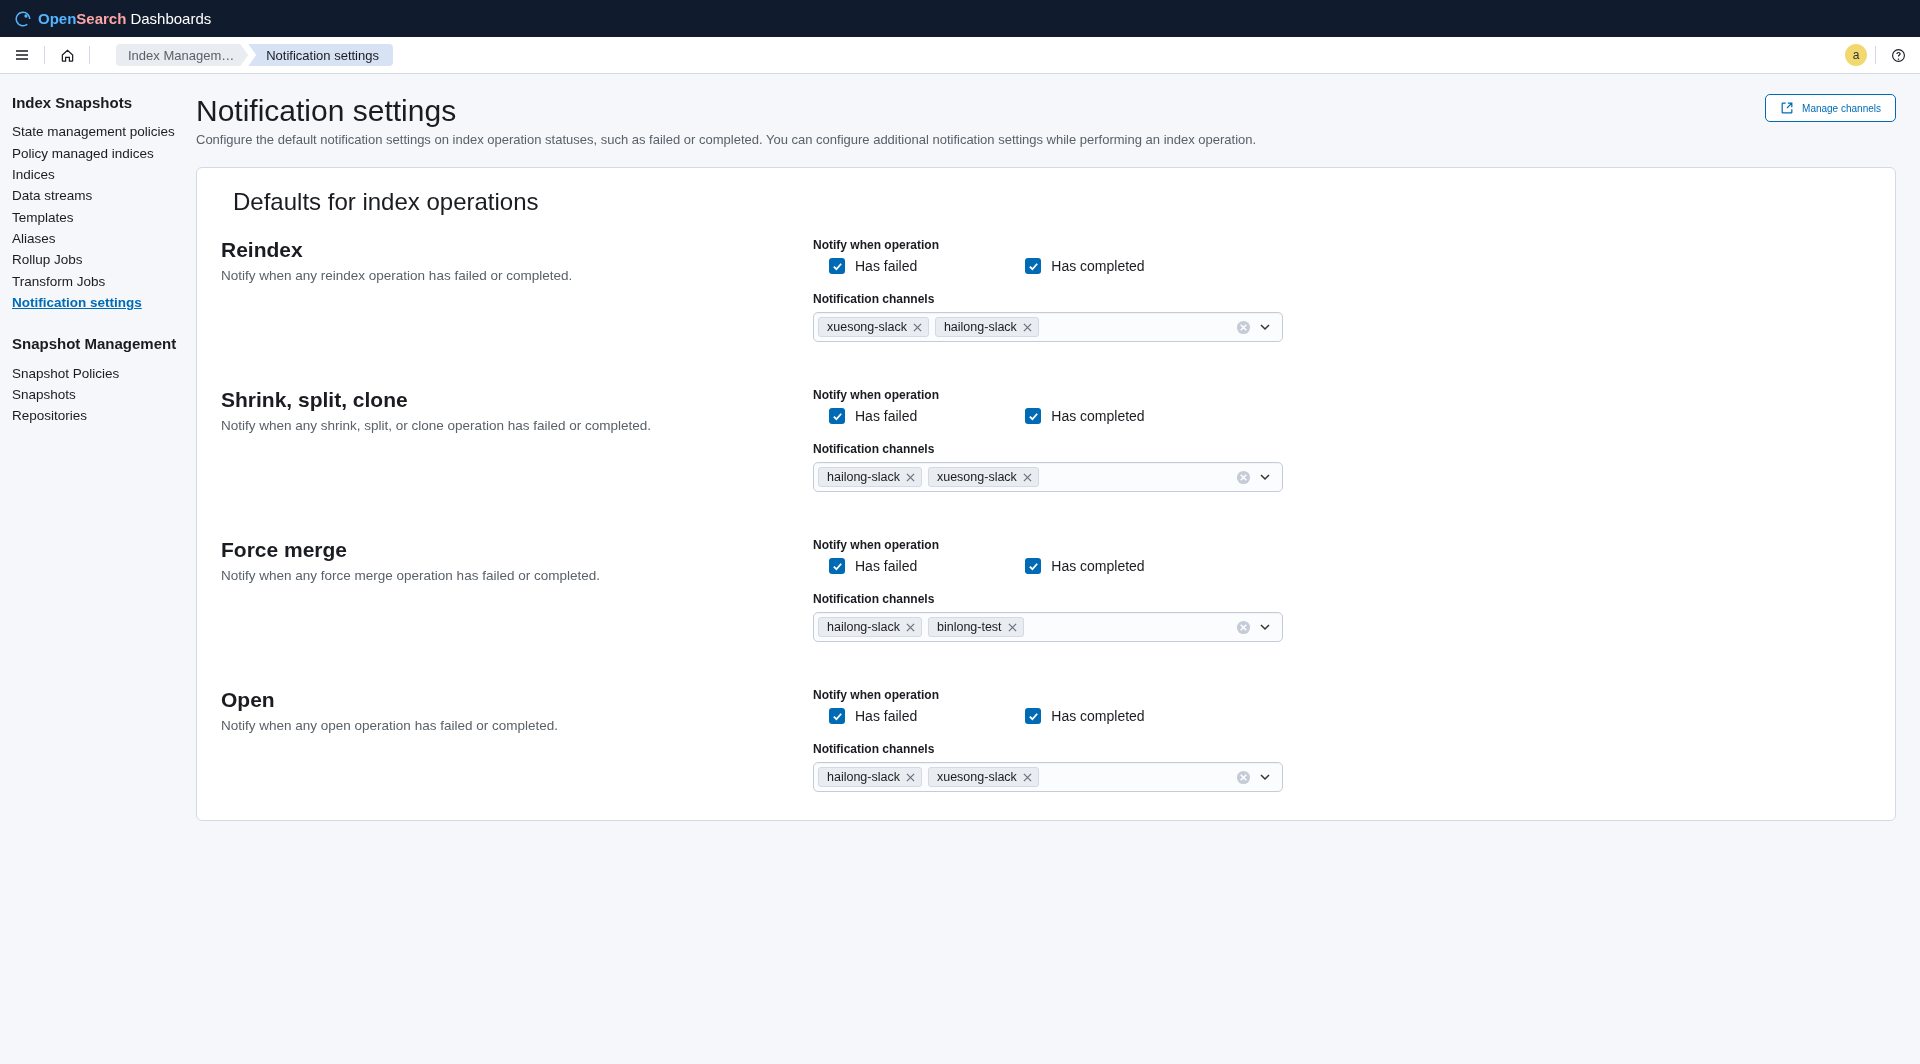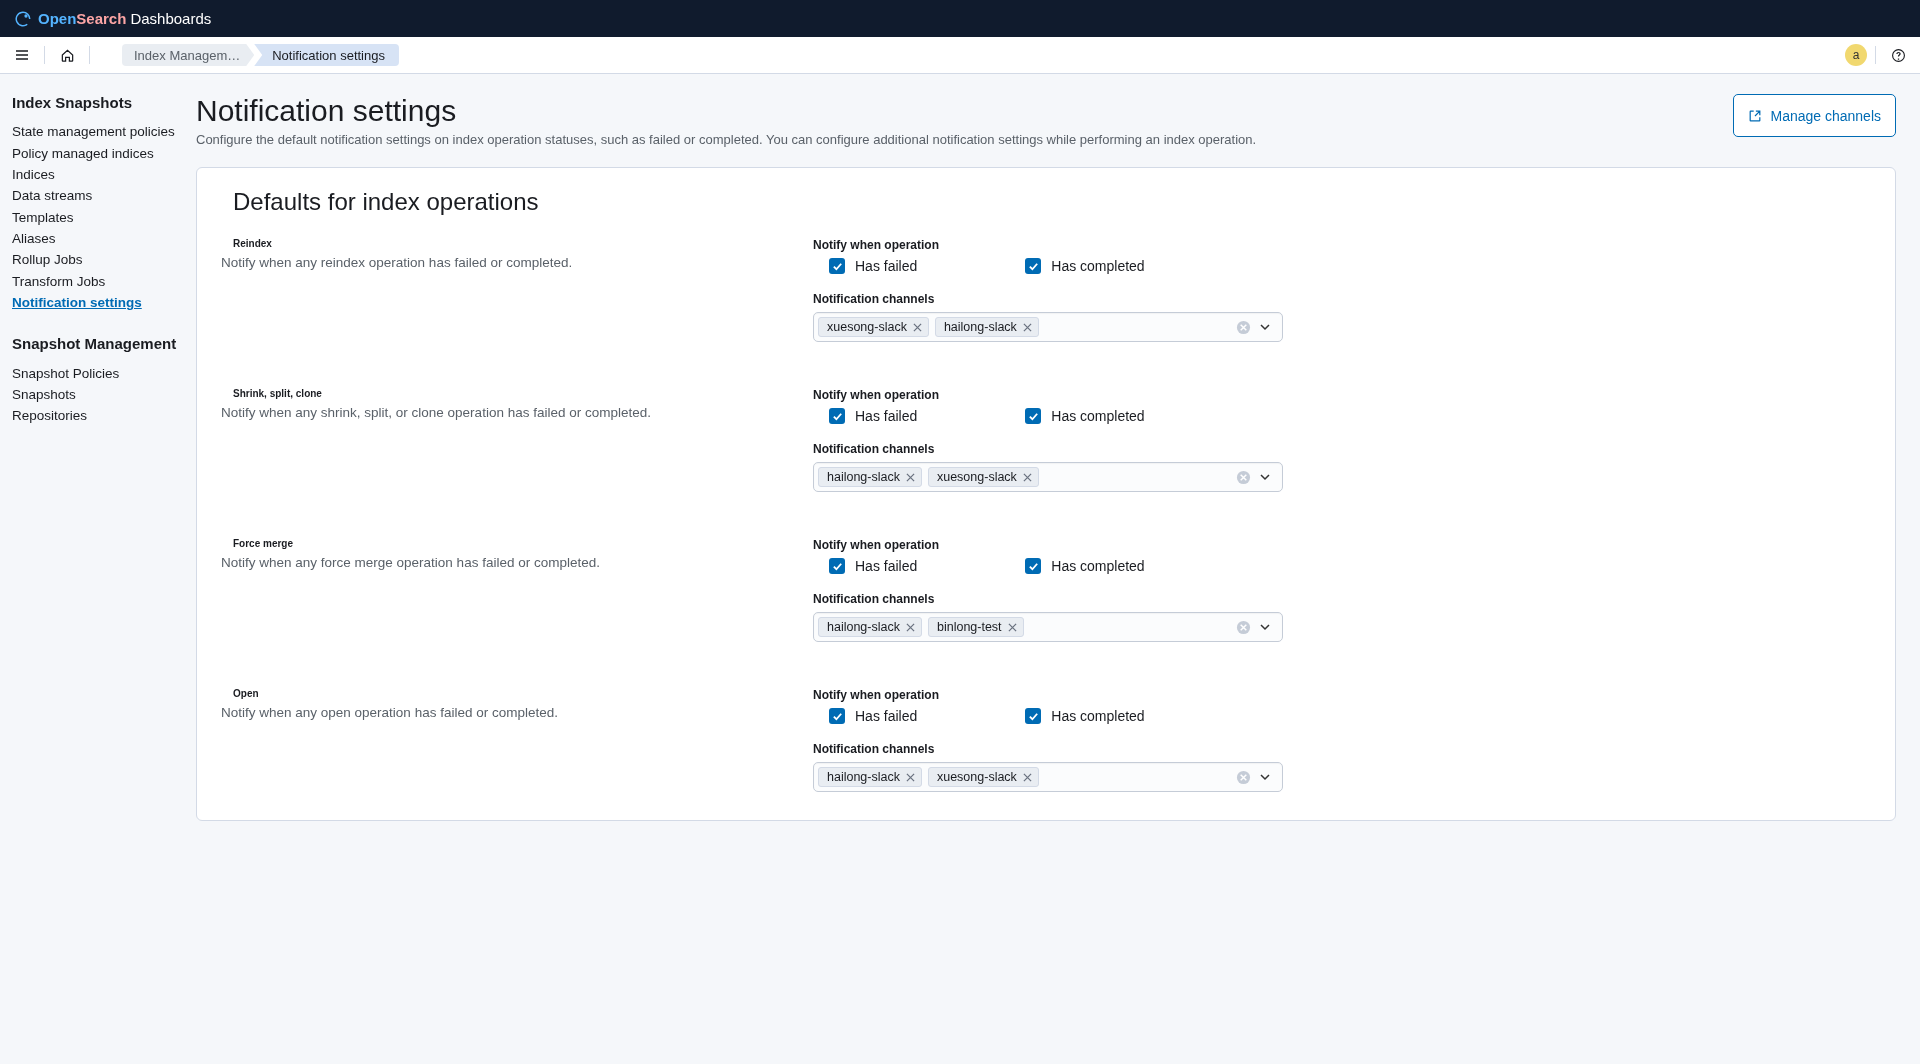--- a/index.html
+++ b/index.html
@@ -51,21 +51,21 @@
     padding: 0 8px;
     gap: 6px;
   }
   .icon-btn {
     width: 28px; height: 28px;
     display:flex; align-items:center; justify-content:center;
     border:none; background:none; cursor:pointer; color: var(--text);
     border-radius:4px;
   }
   .vdiv { width:1px; height:18px; background: var(--border); margin:0 2px; }
-  .breadcrumbs { display:flex; align-items:center; gap:0; margin-left:6px;padding-left:18px; }
+  .breadcrumbs { display:flex; align-items:center; gap:0; margin-left:0;padding-left:18px; }
   .crumb {
     height: 22px; display:flex; align-items:center;
     padding: 0 14px 0 18px;
     font-size: 13px;
     position:relative;
     clip-path: polygon(0 0, calc(100% - 8px) 0, 100% 50%, calc(100% - 8px) 100%, 0 100%, 8px 50%);
   }
   .crumb.first { clip-path: polygon(0 0, calc(100% - 8px) 0, 100% 50%, calc(100% - 8px) 100%, 0 100%); padding-left:12px; border-radius: 4px 0 0 4px;}
   .crumb.last { clip-path: polygon(0 0, 100% 0, 100% 100%, 0 100%, 8px 50%); border-radius: 0 4px 4px 0;}
   .crumb-inactive { background: var(--breadcrumb-inactive-bg); color: var(--text-subdued); }
@@ -106,43 +106,43 @@
 
   .page-header { display:flex; align-items:flex-start; justify-content:space-between; margin-bottom: 20px; }
   .page-title { font-size: 30px; font-weight: 500; margin:0 0 4px 0; }
   .page-desc { font-size: 13px; color: var(--text-subdued); margin:0; }
 
   .btn-empty {
     display:inline-flex; align-items:center; gap:8px;
     border: 1px solid var(--primary);
     color: var(--primary);
     background:#fff;
-    height: 43px; padding: 0 14px;
+    height: 28px; padding: 0 14px;
     border-radius: 5px;
-    font-size: 14px; font-weight:500;
+    font-size: 10px; font-weight:500;
     cursor:pointer;
   }
 
   .panel {
     background: var(--panel-bg);
     border: 1px solid var(--border);
     border-radius: 6px;
     padding: 18px 24px 28px 24px;
   }
   .panel-title { font-size: 24px; font-weight:400; margin: 2px 0 22px 12px; }
 
   .op-row {
     display:flex;
     gap: 40px;
   }
   .op-row + .op-row { margin-top: 46px; }
   .op-left { flex: 0 0 552px; }
   .op-right { flex: 1; max-width: 470px; }
 
-  .op-title { font-size: 10px; font-weight:700; margin:0 0 6px 12px; }
+  .op-title { font-size: 21px; font-weight:700; margin:0 0 6px 0; }
   .op-desc { font-size: 13.5px; color: var(--text-subdued); margin:0; }
 
   .form-label { font-size: 12px; font-weight:700; margin:0 0 6px 0; display:block; }
 
   .check-row { display:flex; gap: 108px; margin-bottom: 18px; padding-left: 16px; }
   .check {
     display:inline-flex; align-items:center; gap:10px;
     font-size: 14px; cursor:pointer;
   }
   .check .box {

